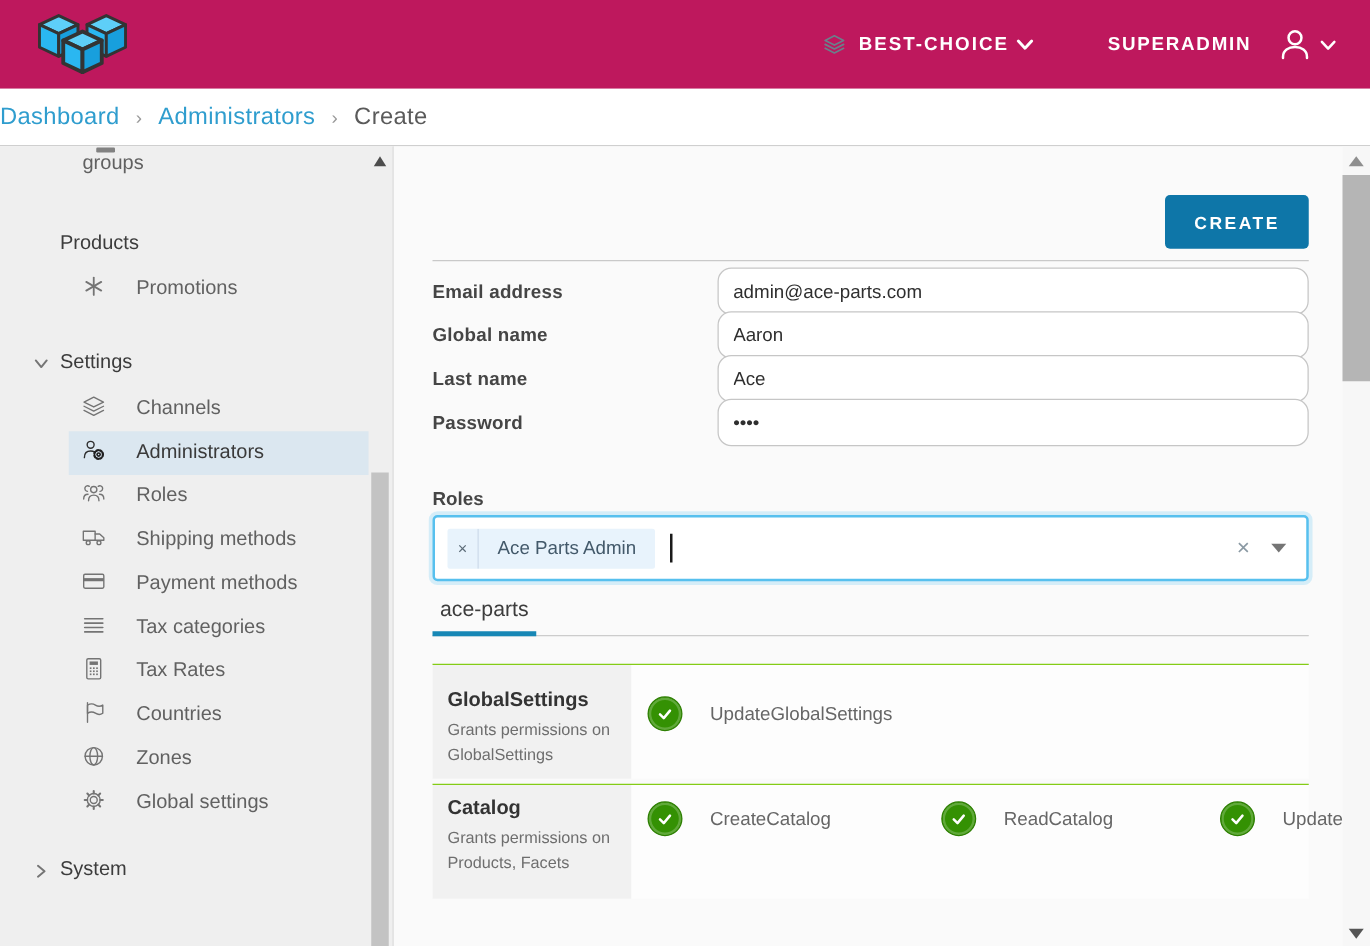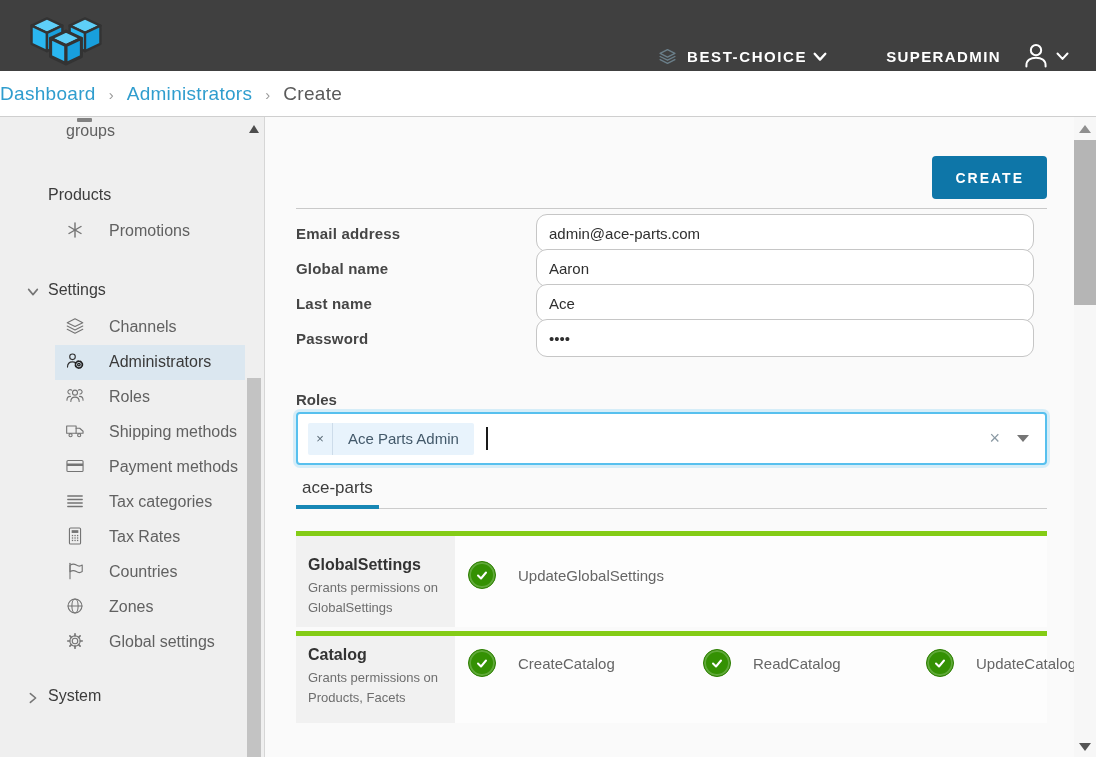--- a/index.html
+++ b/index.html
@@ -1,41 +1,41 @@
 <!DOCTYPE html>
 <html><head>
 <meta charset="utf-8">
 <style>
   * { margin:0; padding:0; box-sizing:border-box; }
   html,body { width:1096px; height:757px; overflow:hidden; }
   body { font-family:"Liberation Sans", sans-serif; background:#fafafa; }
   .screen { width:1096px; height:757px; overflow:hidden; position:relative; background:#fafafa; }
 
   
-  .header { height:71px; background:#404040; display:flex; align-items:flex-end; }
+  .header { height:71px; background:#be185d; display:flex; align-items:center; }
   .logo { margin-left:22px; display:block; }
   .header-right { margin-left:auto; display:flex; align-items:center; padding-right:26px; }
   .channel-switcher { display:flex; align-items:center; cursor:pointer; }
   .channel-switcher .ch-label { color:#ffffff; font-size:15px; font-weight:bold; letter-spacing:1.6px; margin:0 5px 0 10px; }
   .user-menu { display:flex; align-items:center; margin-left:58px; cursor:pointer; }
   .user-menu .u-label { color:#ffffff; font-size:15px; font-weight:bold; letter-spacing:1.4px; margin-right:20px; }
 
   
   .breadcrumb-bar { height:46px; background:#ffffff; border-bottom:1px solid #cfcfcf;
     display:flex; align-items:center; }
   .crumb { font-size:19px; letter-spacing:.3px; }
   .crumb.link { color:#2f9dce; cursor:pointer; }
   .crumb.current { color:#5a5a5a; }
   .crumb-sep { color:#9a9a9a; font-size:15px; margin:0 13px; padding-top:2px; }
 
   
   .app-body { display:flex; height:640px; overflow:hidden; }
 
   
-  .sidebar { width:265px; background:#efefef; position:relative; overflow:hidden; flex:none;
+  .sidebar { width:315px; background:#efefef; position:relative; overflow:hidden; flex:none;
     border-right:1px solid #d6d6d6; }
   .nav-text { color:#616161; font-size:16px; }
   .partial-item { margin-top:3px; padding-left:66px; position:relative; height:24px; line-height:22px; }
   .partial-icon { position:absolute; left:77px; top:-2px; width:15px; height:4px; background:#828282; border-radius:1px; }
   .section-label { padding-left:48px; font-size:16px; color:#3c3c3c; height:22px; line-height:22px; position:relative; }
   .section-label .sec-chevron { position:absolute; left:26px; top:4px; color:#757575; }
   .nav-item { padding:5px 26px 6px 65px; line-height:24px; font-size:16px; color:#616161; cursor:pointer; }
   .nav-item .nav-ic { display:inline-block; width:20px; height:20px; vertical-align:-4px; margin-right:24px; }
   .nav-item.active { background:#dbe7f0; color:#3a3a3a; margin-left:55px; margin-right:19px; padding-left:10px; padding-right:0; }
   .nav-svg { stroke:#747474; fill:none; stroke-width:2; stroke-linecap:round; stroke-linejoin:round; }
@@ -70,21 +70,21 @@
   .select-controls { margin-left:auto; display:flex; align-items:center; }
   .select-clear { color:#8b9aa4; font-size:18px; cursor:pointer; }
   .select-arrow { width:0; height:0; border-left:6px solid transparent; border-right:6px solid transparent;
     border-top:7px solid #757575; margin-left:17px; cursor:pointer; }
 
   .tabs { margin-top:13px; display:flex; border-bottom:1px solid #cccccc; }
   .tab { padding:0 6px 10px 6px; font-size:17px; color:#3c3c3c; position:relative; cursor:pointer; }
   .tab.active::after { content:""; position:absolute; left:0; right:0; bottom:-1px; height:4px; background:#1787b5; }
 
   .perm-table { margin-top:22px; }
-  .perm-row { display:flex; background:#fdfdfd; border-top:5px solid #84cc16; min-height:92px; margin-bottom:4px; }
+  .perm-row { display:flex; background:#fdfdfd; border-top:1px solid #84cc16; min-height:92px; margin-bottom:4px; }
   .perm-left { width:159px; flex:none; background:#f1f1f1; padding:20px 10px 10px 12px; }
   .perm-title { font-size:16px; font-weight:bold; color:#333333; }
   .perm-desc { font-size:13px; color:#6e6e6e; line-height:1.5; margin-top:4px; }
   .perm-right { flex:1; padding:25px 0 0 13px; display:grid; grid-template-columns:235px 223px 1fr; align-content:start; }
   .perm-right.tight { padding-top:13px; }
   .perm-item { display:flex; align-items:center; gap:22px; font-size:15px; color:#666666; }
   .check-circle { width:28px; height:28px; flex:none; border-radius:50%; background:#349103; border:1px solid #2e7f03;
     box-shadow:inset 0 0 0 2px rgba(255,255,255,.22); display:flex; align-items:center; justify-content:center; cursor:pointer; }
 
   .main-sb { position:absolute; top:0; right:0; bottom:0; width:22px; background:#f7f7f7; }

